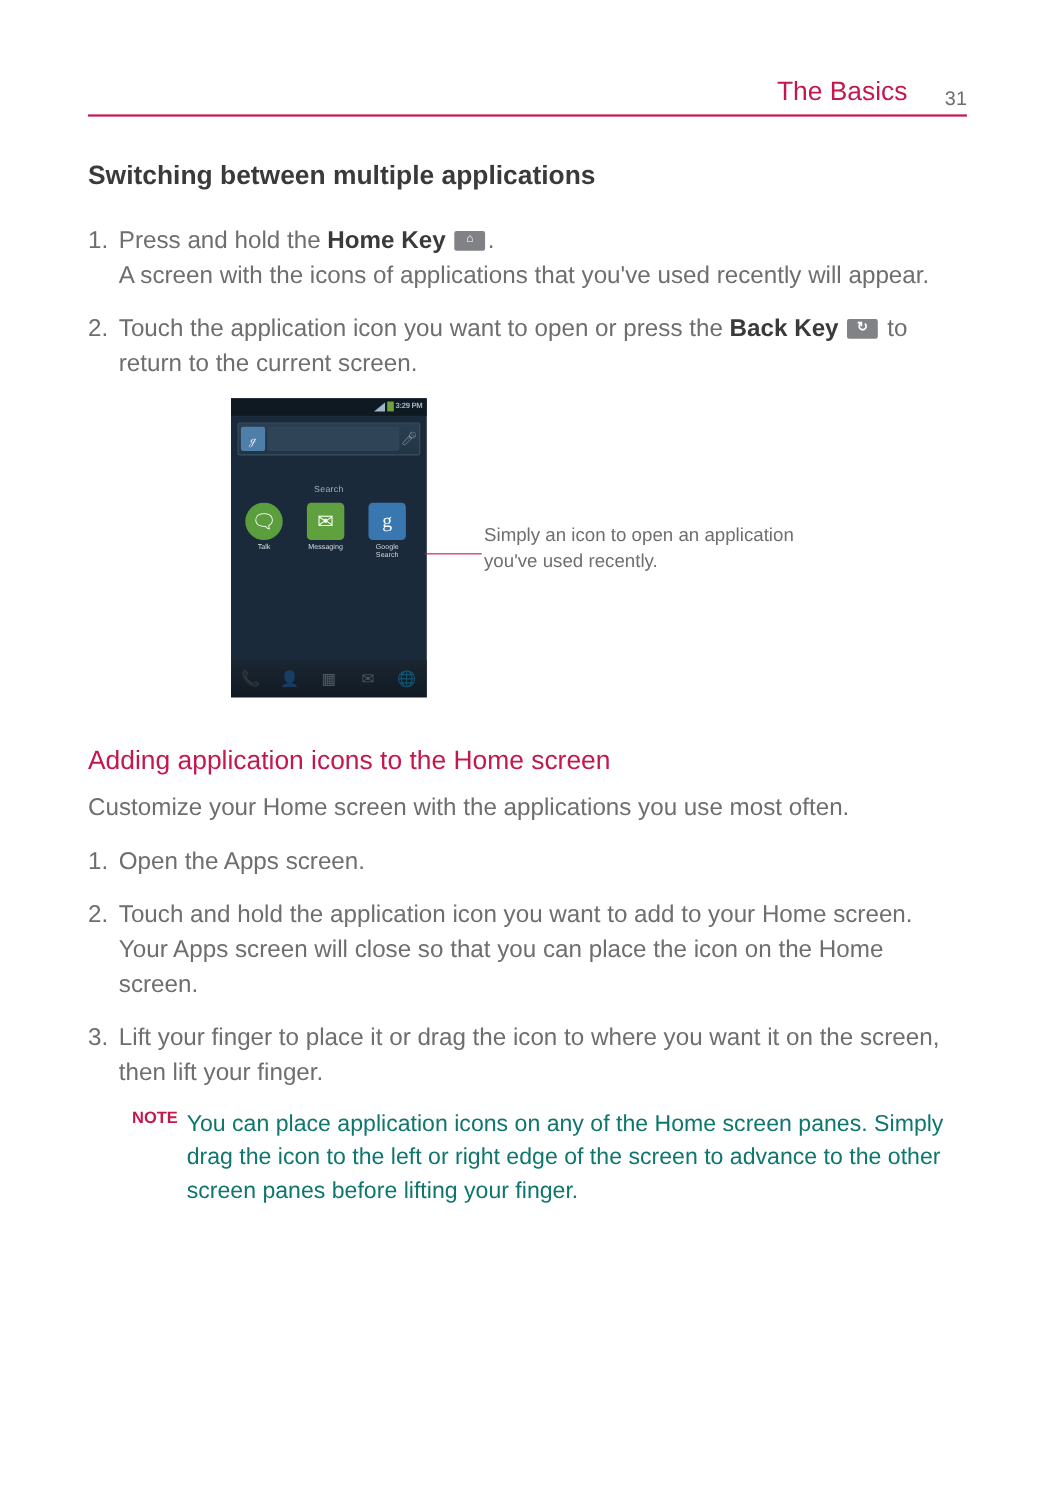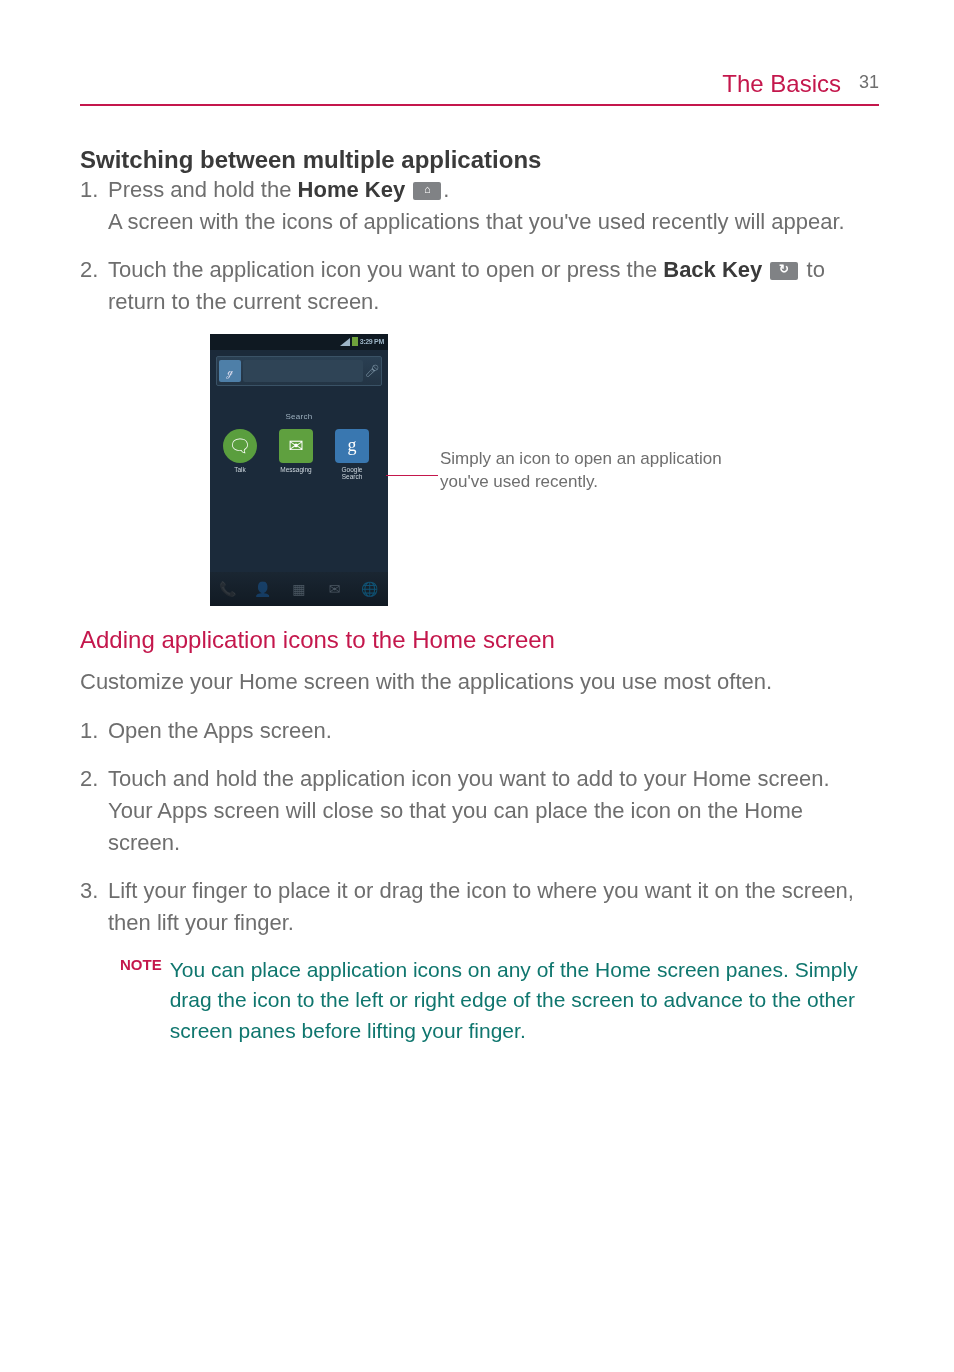--- a/index.html
+++ b/index.html
@@ -8,49 +8,50 @@
     height: 1372px;
     background: #ffffff;
     font-family: Arial, Helvetica, sans-serif;
     color: #6e6e6e;
     position: relative;
     padding: 70px 75px 0 80px;
   }
   .header-bar {
     display: flex;
     justify-content: flex-end;
-    align-items: flex-start;
+    align-items: flex-end;
     border-bottom: 2px solid #c4174c;
     padding-bottom: 6px;
     margin-bottom: 40px;
+    gap: 16px;
   }
   .section-name {
     color: #c4174c;
     font-size: 24px;
     margin-right: 18px;
     font-weight: 400;
   }
   .page-num {
     color: #6e6e6e;
     font-size: 18px;
     position: relative;
     top: 2px;
   }
   .h2-black {
     font-size: 24px;
     color: #3a3a3a;
     font-weight: 700;
-    margin-bottom: 0;
+    margin-bottom: 28px;
   }
   .h2-red {
     font-size: 24px;
     color: #c4174c;
     font-weight: 400;
     margin-bottom: 12px;
-    margin-top: 20px;
+    margin-top: 44px;
   }
   .body-text {
     font-size: 22px;
     line-height: 1.45;
     color: #6e6e6e;
   }
   .bold-dark { color: #3a3a3a; font-weight: 700; }
   ol.numbered {
     list-style: none;
     counter-reset: item;

